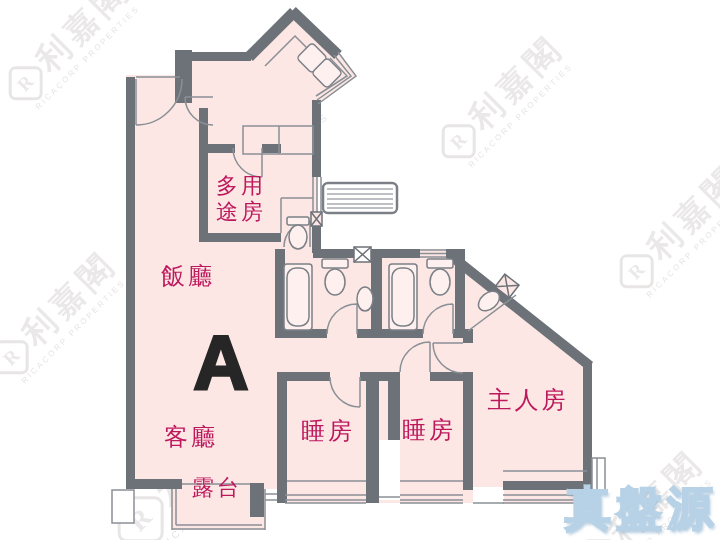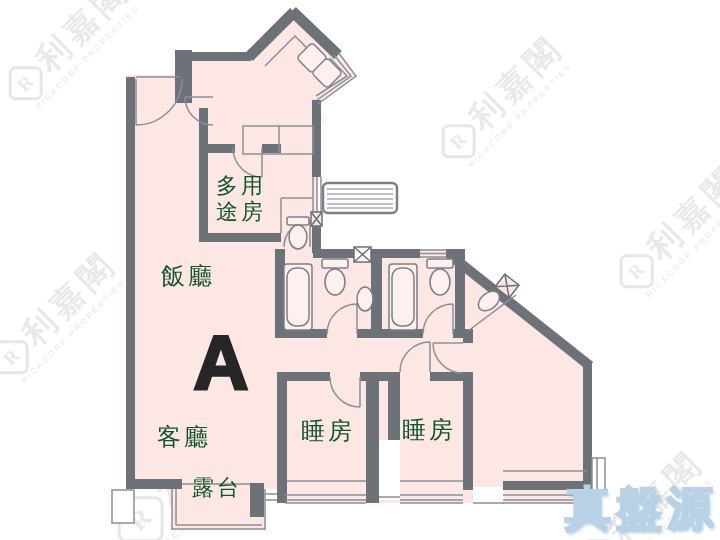--- a/index.html
+++ b/index.html
@@ -1,19 +1,19 @@
 <!DOCTYPE html>
 <html><head>
 <meta charset="utf-8">
 <style>
   html,body{margin:0;padding:0;background:#fff;}
   #stage{position:relative;width:720px;height:540px;background:#fff;overflow:hidden;
          font-family:"Liberation Serif",serif;}
   #plan-svg{position:absolute;left:0;top:0;}
-  .room-label{position:absolute;transform:translate(-50%,-50%);color:#14532d;
+  .room-label{position:absolute;transform:translate(-50%,-50%);color:#be185d;
     font-size:24px;letter-spacing:3px;white-space:pre;text-align:left;line-height:26px;}
   .room-label.small{font-size:22px;}
   .unit-letter{position:absolute;transform:translate(-50%,-50%);
     font-family:"Liberation Sans",sans-serif;font-weight:bold;font-size:76px;color:#262626;
     -webkit-text-stroke:3px #262626;}
   
   .wm{position:absolute;transform:translate(-50%,-50%) rotate(-45deg);
       display:flex;flex-direction:column;align-items:center;color:rgba(125,110,110,0.16);}
   .wm-row{display:flex;align-items:center;gap:7px;}
   .wm-logo{width:28px;height:28px;border:3px solid rgba(125,110,110,0.18);border-radius:7px;
@@ -239,19 +239,20 @@
       <g transform="translate(507,286) rotate(38)">
           <rect x="-9" y="-8" width="18" height="16"></rect>
           <path d="M-9,-8 L9,8 M9,-8 L-9,8"></path>
         </g>
     </g>
   </svg>
 
   <div class="room-label small" style="left:241px;top:199px"><span>多用</span><br><span>途房</span></div>
   <div class="room-label" style="left:188px;top:276px">飯廳</div>
   <div class="unit-letter" style="left:221px;top:362px">A</div>
-  <div class="room-label" style="left:184px;top:437px">客廳</div>
+  <div class="room-label" style="left:191px;top:437px">客廳</div>
   <div class="room-label small" style="left:217px;top:488px">露台</div>
   <div class="room-label" style="left:328px;top:431px">睡房</div>
   <div class="room-label" style="left:429px;top:430px">睡房</div>
+  <div class="room-label" style="left:528px;top:400px">主人房</div>
 
   <div class="footer-logo">真盤源</div>
 </div>
 
 </body></html>

